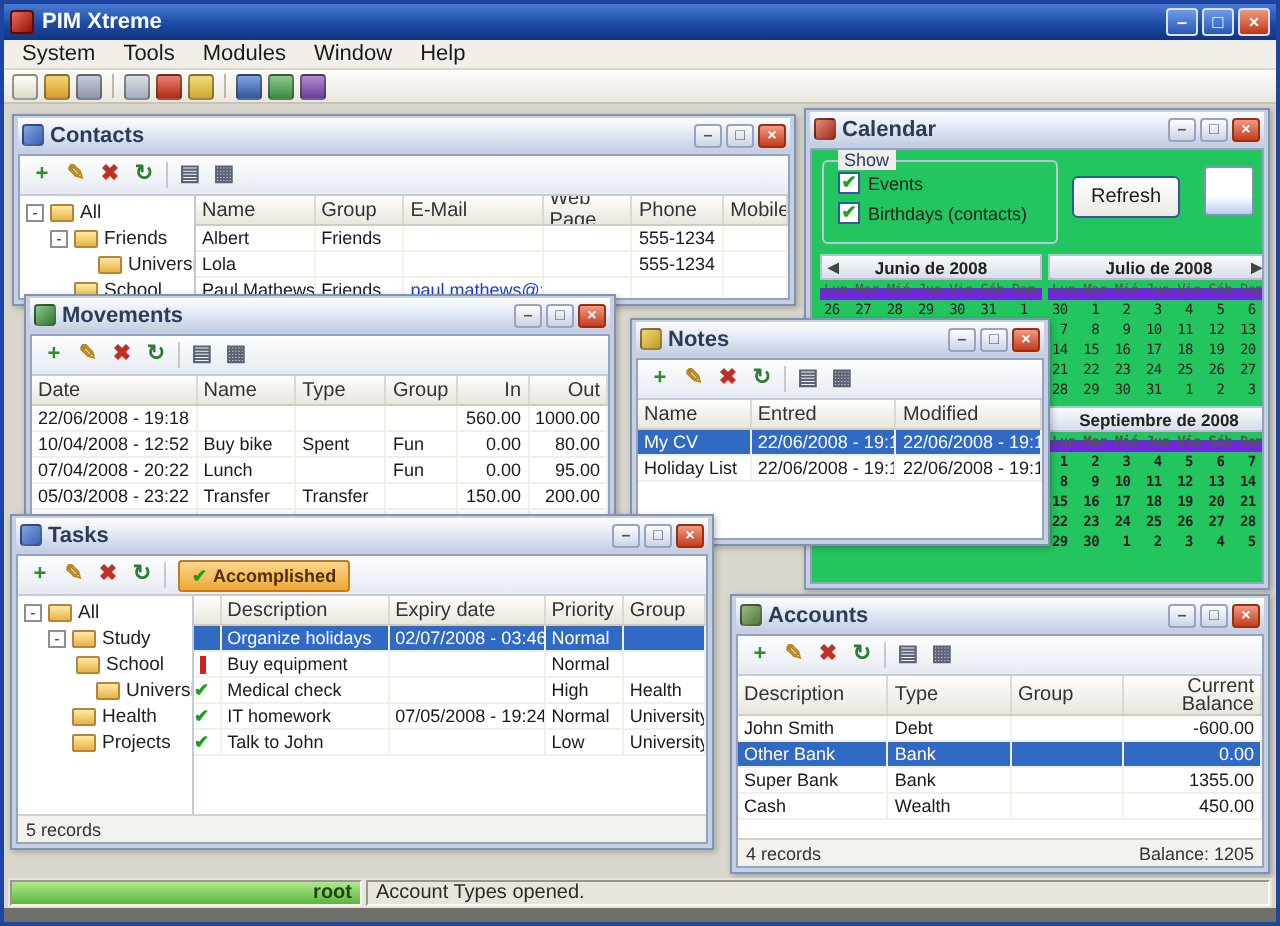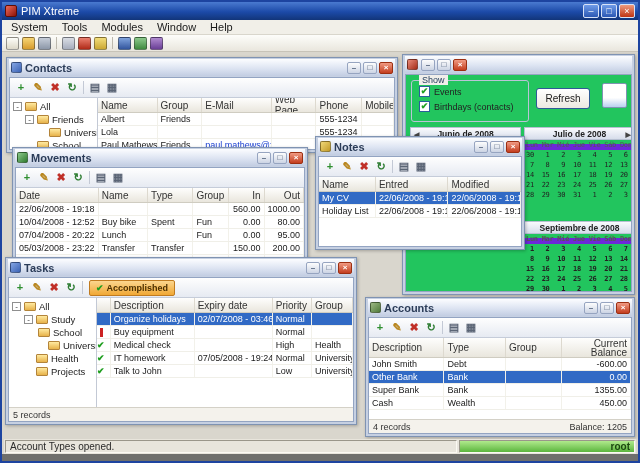--- a/index.html
+++ b/index.html
@@ -2,21 +2,21 @@
 <html><head>
 <meta charset="utf-8">
 <style>
   html,body{margin:0;padding:0;background:#555;}
   *{box-sizing:border-box;}
   #app{position:relative;width:640px;height:463px;background:#d9d6cd;border:2px solid #1d44a0;
        font-family:"Liberation Sans",sans-serif;overflow:hidden;}
   
   .titlebar{position:absolute;left:0;top:0;right:0;height:18px;display:flex;align-items:center;gap:4px;
     padding:0 3px;background:linear-gradient(180deg,#4a7ad0 0%,#1c4aa8 55%,#123579 100%);
-    color:#fff;font-size:11px;font-weight:normal;}
+    color:#fff;font-size:11px;font-weight:bold;}
   .app-icon{width:12px;height:12px;border-radius:2px;background:linear-gradient(135deg,#ef6a5a,#8c1208);
     border:1px solid #5e0d05;}
   .tbtns{margin-left:auto;display:flex;gap:2px;}
   .tbtn{width:16px;height:14px;border-radius:2px;border:1px solid #d7e2f8;color:#fff;font-size:9px;
     line-height:12px;text-align:center;background:linear-gradient(#6f9be8,#2b58b4);}
   .tbtn.close{background:linear-gradient(#ef9a7e,#c03414);}
   .menubar{position:absolute;left:0;top:18px;right:0;height:15px;background:#f1efe8;
     border-bottom:1px solid #d9d6cc;display:flex;align-items:center;font-size:11px;color:#1a1a1a;padding-left:2px;}
   .menu-item{padding:12px 7px;text-align:center;}
   .maintoolbar{position:absolute;left:0;top:33px;right:0;height:17px;display:flex;align-items:center;
@@ -233,20 +233,21 @@
               <div class="conc5"></div>
             </div>
           </div>
         </div>
       </div>
     </div>
 
     <div class="win" style="left:400px;top:2px;width:233px;height:241px;z-index:2">
       <div class="win-title">
         <span class="win-icon" style="background:linear-gradient(135deg,#e88a7a,#a52c18)"></span>
+        <span class="win-title-text">Calendar</span>
         <span class="wbtns">
           <span class="wbtn">–</span>
           <span class="wbtn">□</span>
           <span class="wbtn close">×</span>
         </span>
       </div>
       <div class="win-content">
         <div class="cal-body">
           <div class="groupbox">
             <span class="gb-label">Show</span>
@@ -283,21 +284,21 @@
                 <span class="mnav right">▶</span>
               </div>
               <div class="cal-line cal-dayhead">Lun Mar Mié Jue Vie Sáb Dom</div>
               <div class="cal-line">30   1   2   3   4   5   6</div>
               <div class="cal-line"> 7   8   9  10  11  12  13</div>
               <div class="cal-line">14  15  16  17  18  19  20</div>
               <div class="cal-line">21  22  23  24  25  26  27</div>
               <div class="cal-line">28  29  30  31   1   2   3</div>
             </div>
 
-            <div class="cal-col bold" style="left:116px;top:94px">
+            <div class="cal-col bold" style="left:116px;top:76px">
               <div class="mhead">
                 <span>Septiembre de 2008</span>
               </div>
               <div class="cal-line cal-dayhead">Lun Mar Mié Jue Vie Sáb Dom</div>
               <div class="cal-line"> 1   2   3   4   5   6   7</div>
               <div class="cal-line"> 8   9  10  11  12  13  14</div>
               <div class="cal-line">15  16  17  18  19  20  21</div>
               <div class="cal-line">22  23  24  25  26  27  28</div>
               <div class="cal-line">29  30   1   2   3   4   5</div>
             </div>
@@ -372,21 +373,21 @@
             <div class="movc1"></div>
             <div class="movc2"></div>
             <div class="movc3"></div>
             <div class="movc4 gc num">0.00</div>
             <div class="movc5 gc num">300.00</div>
           </div>
         </div>
       </div>
     </div>
 
-    <div class="win" style="left:313px;top:84px;width:210px;height:114px;z-index:4">
+    <div class="win" style="left:313px;top:107px;width:210px;height:114px;z-index:4">
       <div class="win-title">
         <span class="win-icon" style="background:linear-gradient(135deg,#f0d878,#c29a28)"></span>
         <span class="win-title-text">Notes</span>
         <span class="wbtns">
           <span class="wbtn">–</span>
           <span class="wbtn">□</span>
           <span class="wbtn close">×</span>
         </span>
       </div>
       <div class="win-content">
@@ -580,22 +581,22 @@
         <div class="win-status">
           <span>4 records</span>
           <span class="right">Balance: 1205</span>
         </div>
       </div>
     </div>
 
   </div>
 
   <div class="statusbar">
+    <div class="spanel user">
+      <span>root</span>
+    </div>
     <div class="spanel left">
       <span>Account Types opened.</span>
     </div>
-    <div class="spanel user">
-      <span>root</span>
-    </div>
   </div>
   <div class="bottom-edge"></div>
 
 </div>
 
 </body></html>

